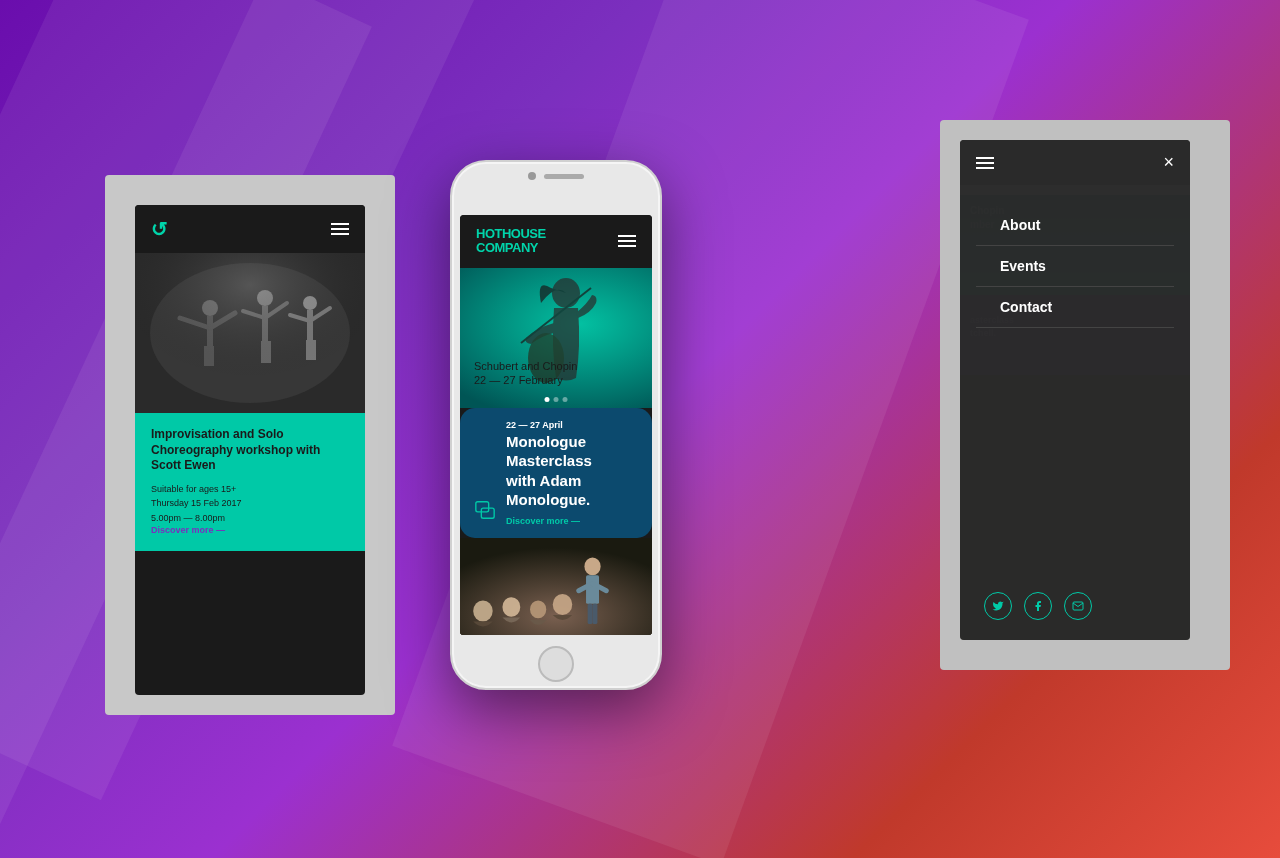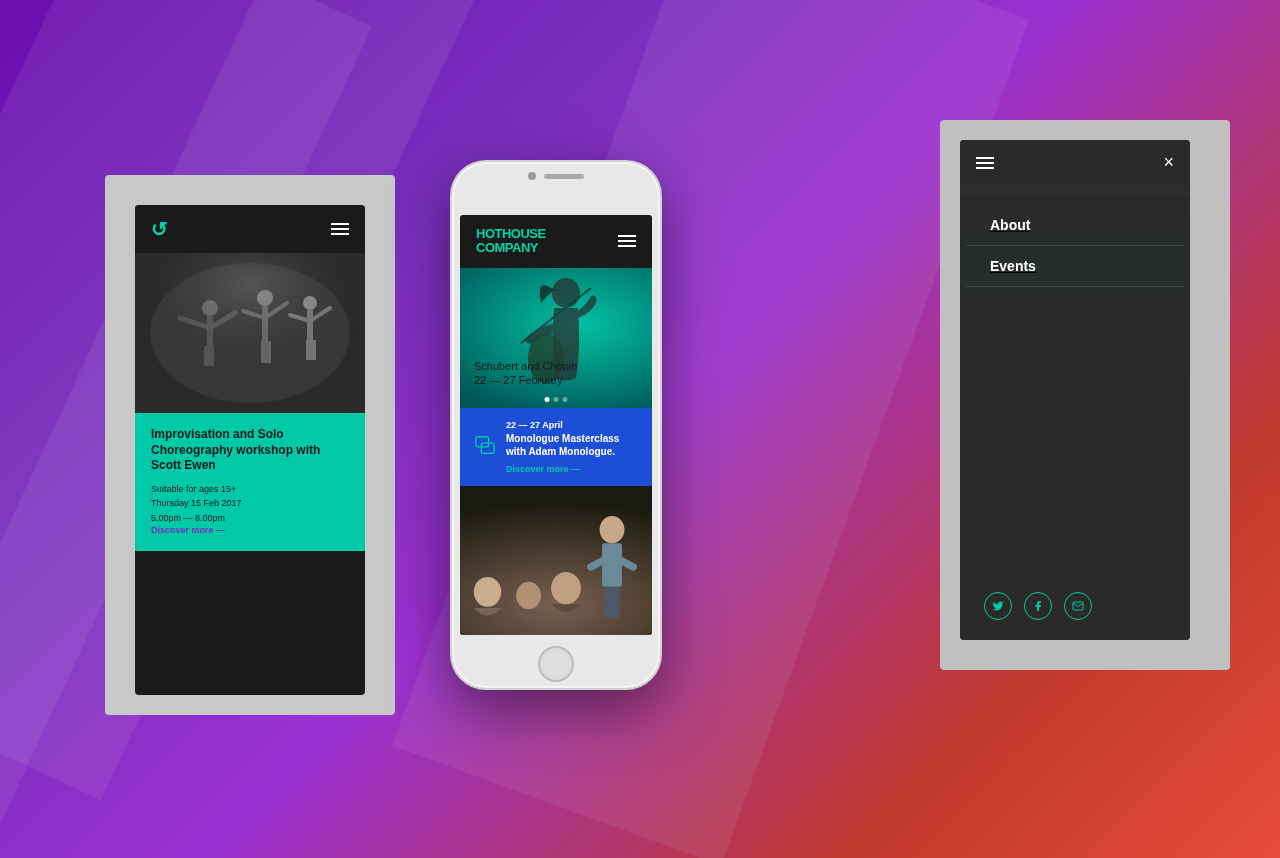--- a/index.html
+++ b/index.html
@@ -306,45 +306,46 @@
       border-radius: 50%;
       background: rgba(255,255,255,0.4);
     }
 
     .hero-dot.active {
       background: white;
     }
 
     
     .purple-section {
-      background: #1d4ed8;
+      background: #0c4a6e;
       padding: 12px 14px;
       flex-shrink: 0;
       display: flex;
-      align-items: center;
+      align-items: flex-end;
       gap: 10px;
+      border-radius: 15px;
     }
 
     .event-icon {
       color: #00c9a7;
       font-size: 18px;
       flex-shrink: 0;
       margin-top: 2px;
     }
 
     .purple-section .event-date {
       color: white;
       font-size: 9px;
       font-weight: 600;
       margin-bottom: 2px;
     }
 
     .purple-section .event-name {
       color: white;
-      font-size: 10px;
+      font-size: 15px;
       font-weight: 800;
       line-height: 1.3;
       margin-bottom: 6px;
     }
 
     .purple-section .discover-link {
       color: #00c9a7;
       font-size: 9px;
       font-weight: 600;
     }
@@ -376,22 +377,21 @@
     }
 
     .close-icon {
       color: white;
       font-size: 18px;
       font-weight: 300;
     }
 
     .menu-items {
       flex: 1;
-      padding: 20px 6px;
-      text-decoration: underline;
+      padding: 20px 16px;
     }
 
     .menu-item {
       padding: 12px 24px;
       color: white;
       font-size: 14px;
       font-weight: 600;
       border-bottom: 1px solid #444;
       cursor: pointer;
     }
@@ -686,20 +686,21 @@
           <div class="hamburger-icon">
             <span></span>
             <span></span>
             <span></span>
           </div>
           <span class="close-icon">×</span>
         </div>
         <div class="menu-items">
           <div class="menu-item">About</div>
           <div class="menu-item">Events</div>
+          <div class="menu-item">Contact</div>
         </div>
         <div class="social-icons">
           <div class="social-icon-circle">
             <svg width="12" height="12" viewBox="0 0 24 24" fill="#00c9a7">
               <path d="M23 3a10.9 10.9 0 0 1-3.14 1.53 4.48 4.48 0 0 0-7.86 3v1A10.66 10.66 0 0 1 3 4s-4 9 5 13a11.64 11.64 0 0 1-7 2c9 5 20 0 20-11.5a4.5 4.5 0 0 0-.08-.83A7.72 7.72 0 0 0 23 3z"></path>
             </svg>
           </div>
           <div class="social-icon-circle">
             <svg width="12" height="12" viewBox="0 0 24 24" fill="#00c9a7">
               <path d="M18 2h-3a5 5 0 0 0-5 5v3H7v4h3v8h4v-8h3l1-4h-4V7a1 1 0 0 1 1-1h3z"></path>

